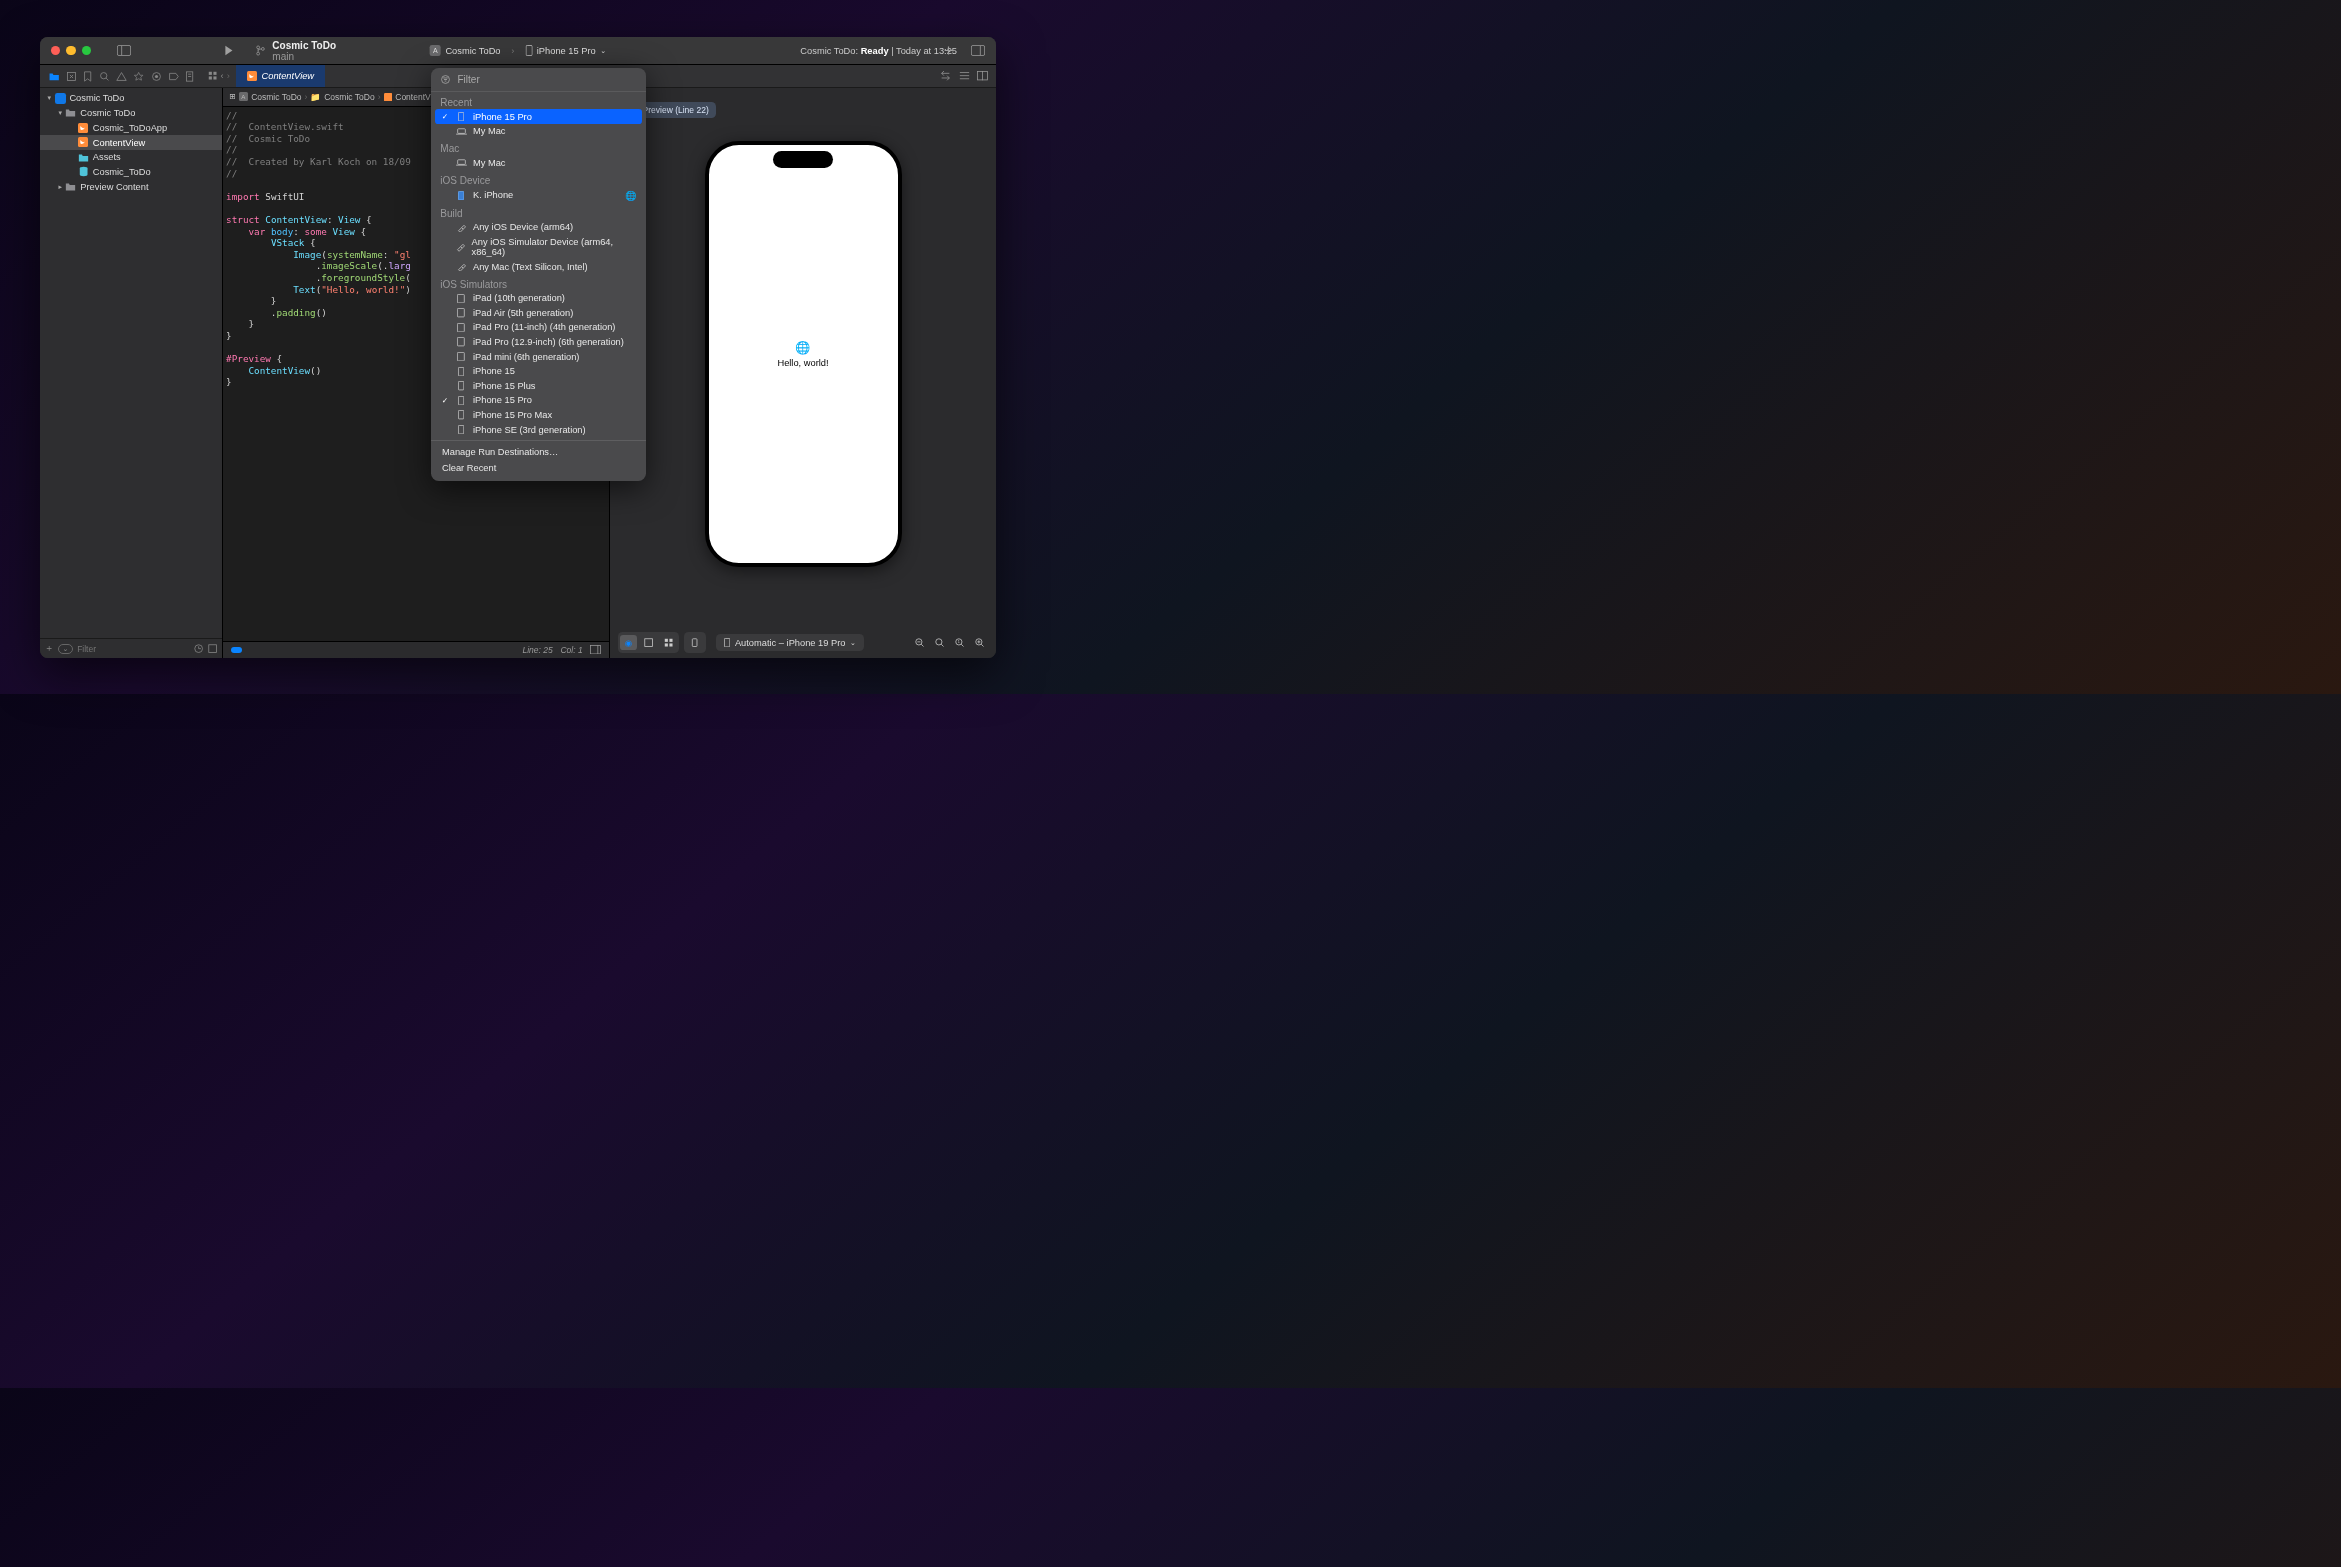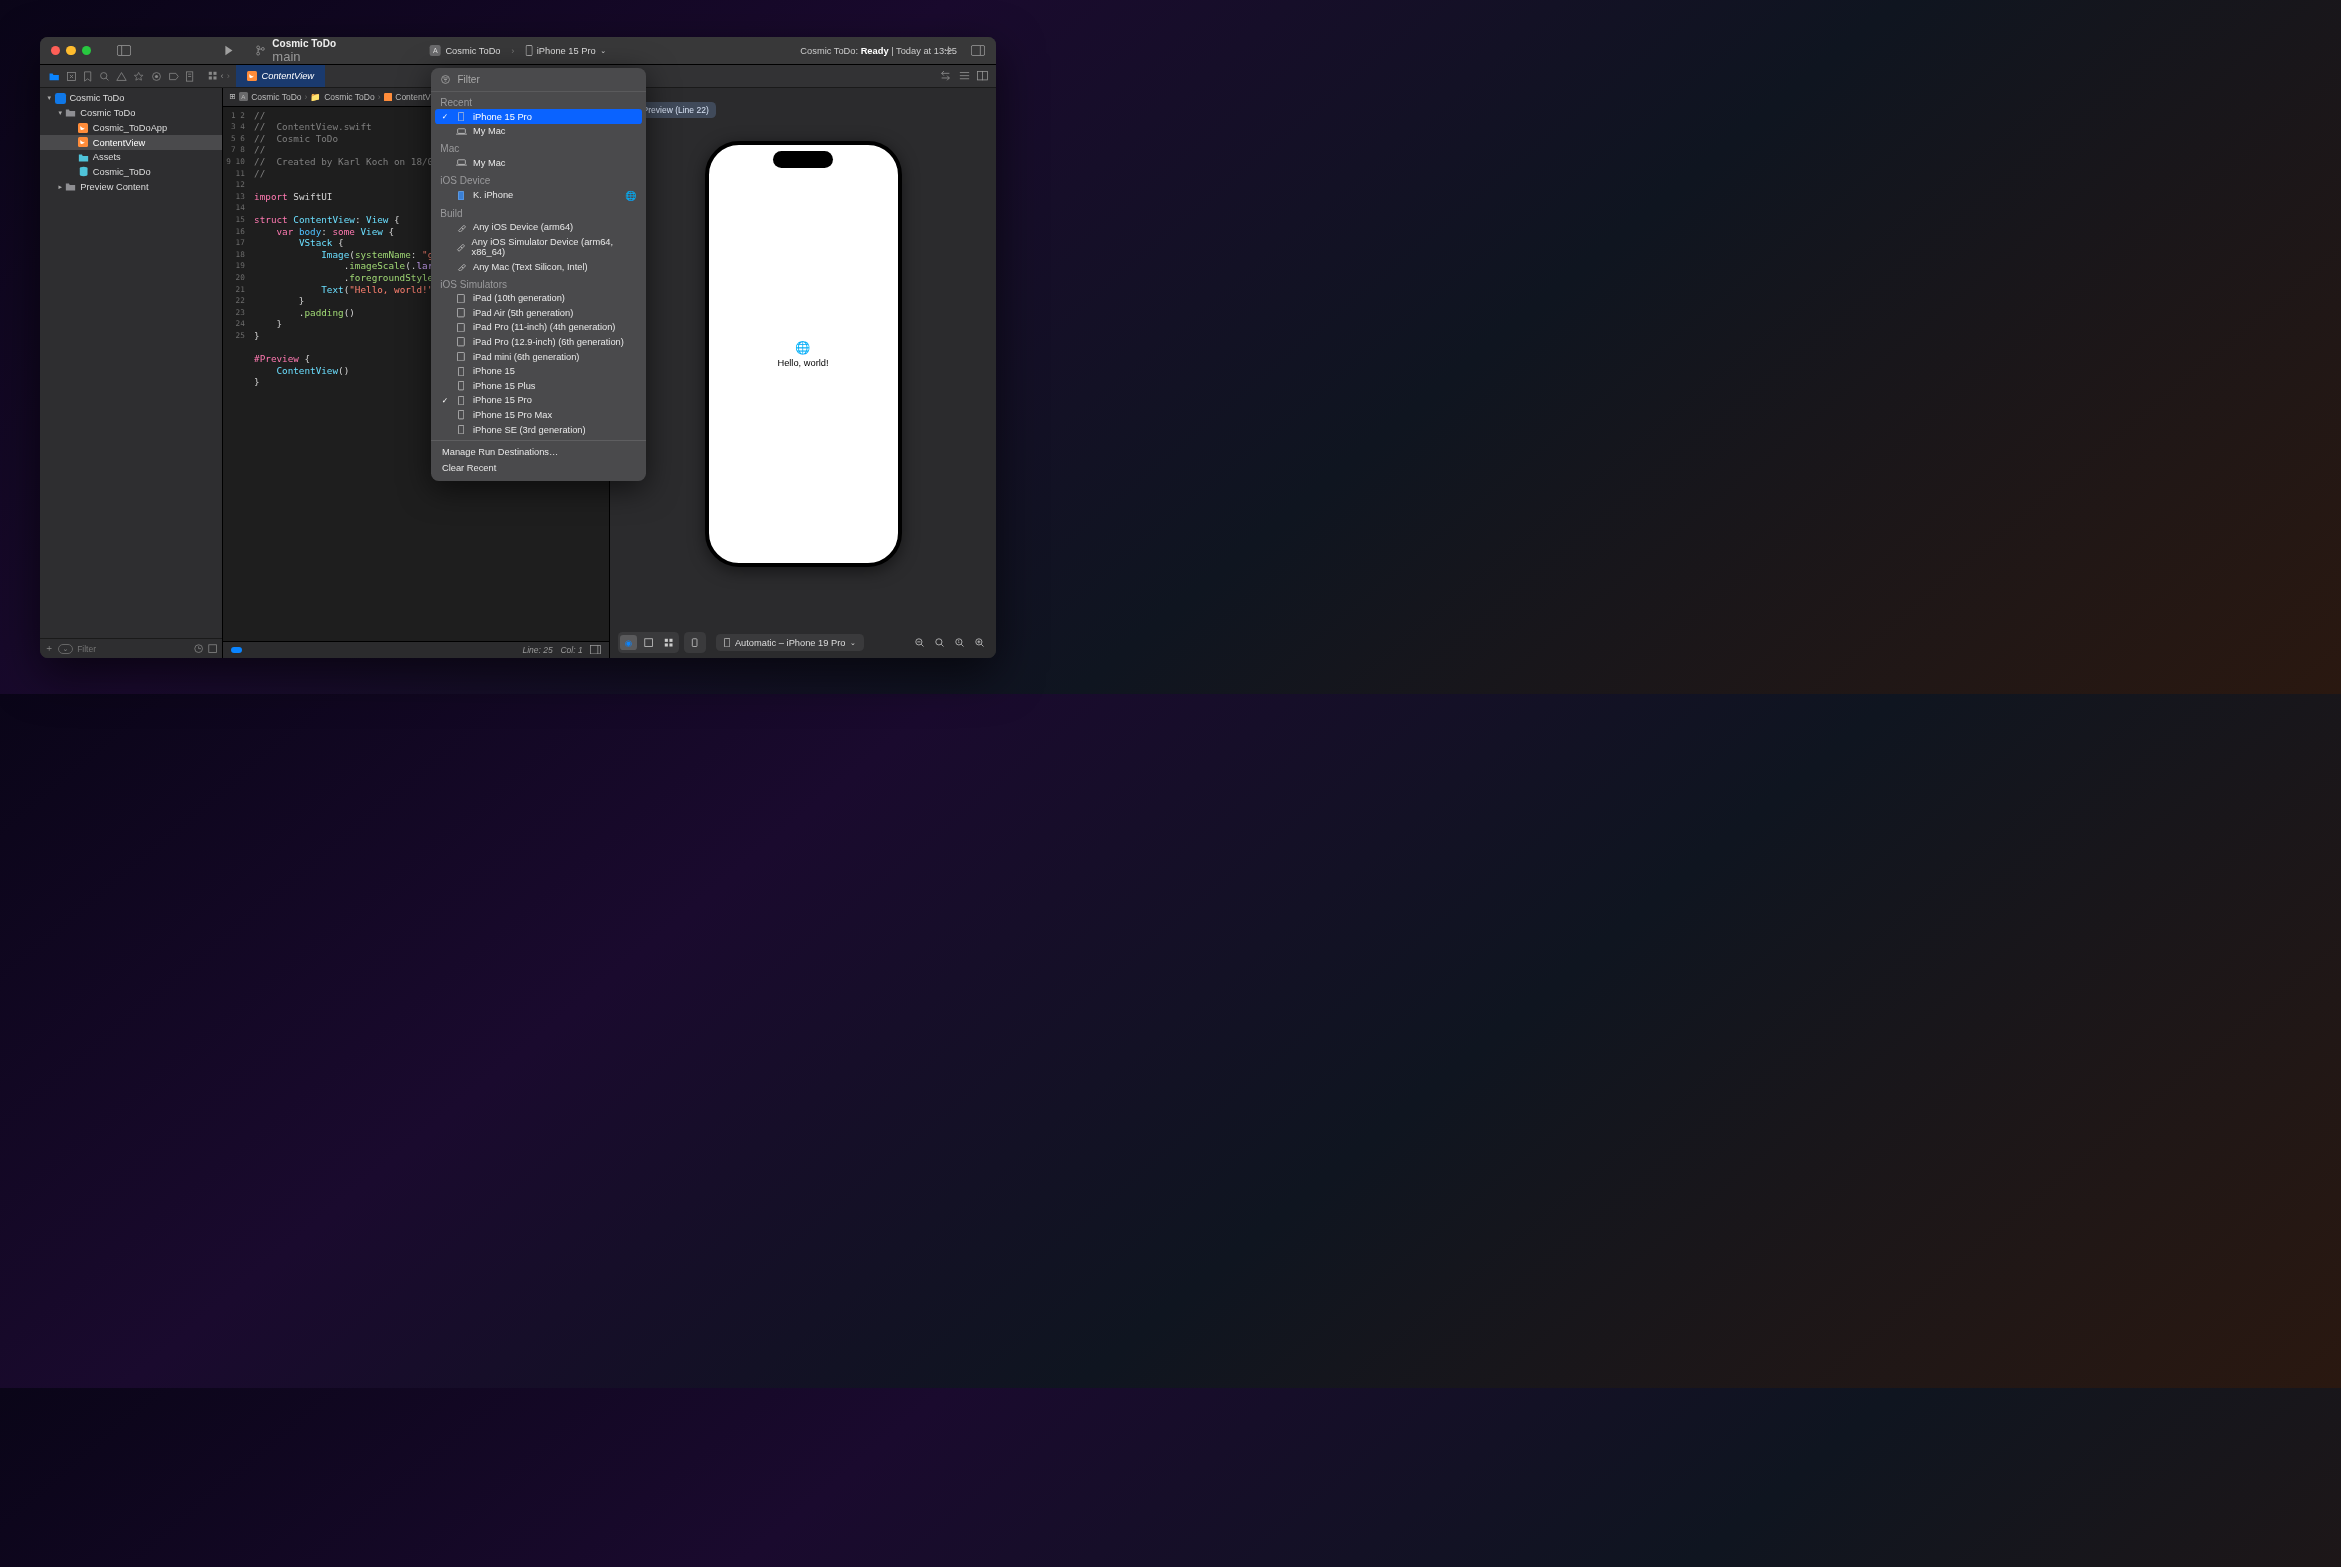--- a/index.html
+++ b/index.html
@@ -30,21 +30,21 @@
   }
   .traffic { display: flex; gap: 6.2px; padding: 0 11px; }
   .dot { width: 9.3px; height: 9.3px; border-radius: 50%; }
   .dot.red { background:#ff5f57;} .dot.yel{background:#febc2e;} .dot.grn{background:#28c840;}
   .tb-btn { width:18.6px; height:18.6px; display:flex; align-items:center; justify-content:center; color:#a0a0a0; margin:0 1.5px;}
   .tb-sidebar-icon { margin-left: 12.4px; margin-right: 9.3px; }
   .tb-run { margin-left: 77px; }
   .branch-info { margin-left: 15.5px; display:flex; align-items:center; gap:6.2px; color:#ddd;}
   .branch-icon{ color:#999;}
   .proj-title { font-weight:600; font-size:10px; color:#eee; line-height:1.1;}
-  .proj-sub { font-size:13px; color:#999;}
+  .proj-sub { font-size:10px; color:#999;}
   .scheme-area { position:absolute; left:50%; transform:translateX(-50%); display:flex; align-items:center; gap:4.6px;}
   .scheme-pill { display:flex; align-items:center; gap:4.6px; padding:1.5px 6.2px; border-radius:3.1px; color:#ddd;}
   .scheme-sep{ color:#777;}
   .status-area { position:absolute; right:39px; color:#ccc; font-size:9.3px;}
   .status-area b { color:#fff; font-weight:600;}
   .tb-right { position:absolute; right:7.7px; display:flex; gap:7.7px;}
   
   .toolbar2 {
     height:23px; min-height:23px; background:#323234;
     display:flex; align-items:center; border-bottom:0.8px solid #1a1a1a;
@@ -405,46 +405,20 @@
         <span class="jump-seg">
             <span class="swift-ico">
               <svg width="8.5" height="8.5" viewBox="0 0 13 13">
                 <rect width="13" height="13" rx="2" fill="#ff8c3a"></rect>
               </svg>
             </span>
             <span>ContentVi…</span>
           </span>
       </div>
       <div class="code-surface">
-        <div class="gutter" id="gutter">1
-2
-3
-4
-5
-6
-7
-8
-9
-10
-11
-12
-13
-14
-15
-16
-17
-18
-19
-20
-21
-22
-23
-24
-25
-</div>
         <div class="code" id="code"><span class="c-com">//</span>
 <span class="c-com">//  ContentView.swift</span>
 <span class="c-com">//  Cosmic ToDo</span>
 <span class="c-com">//</span>
 <span class="c-com">//  Created by Karl Koch on 18/09</span>
 <span class="c-com">//</span>
 
 <span class="c-kw">import</span> SwiftUI
 
 <span class="c-kw">struct</span> <span class="c-type">ContentView</span>: <span class="c-type">View</span> {

